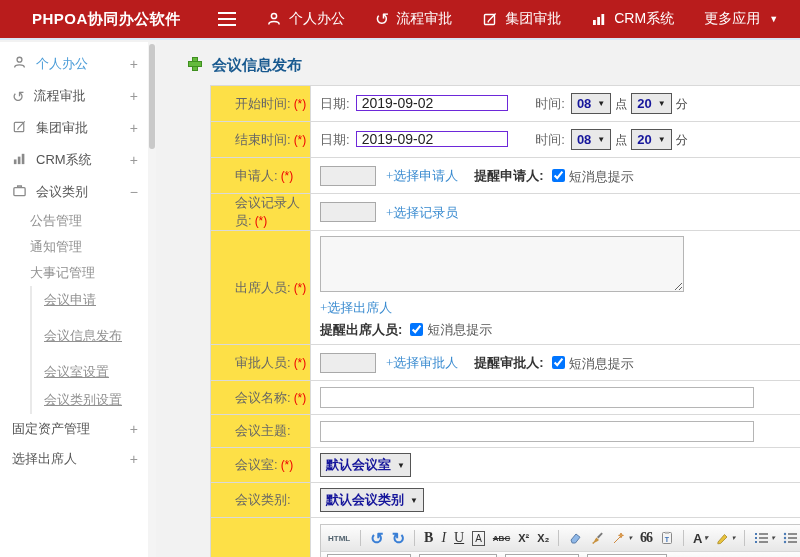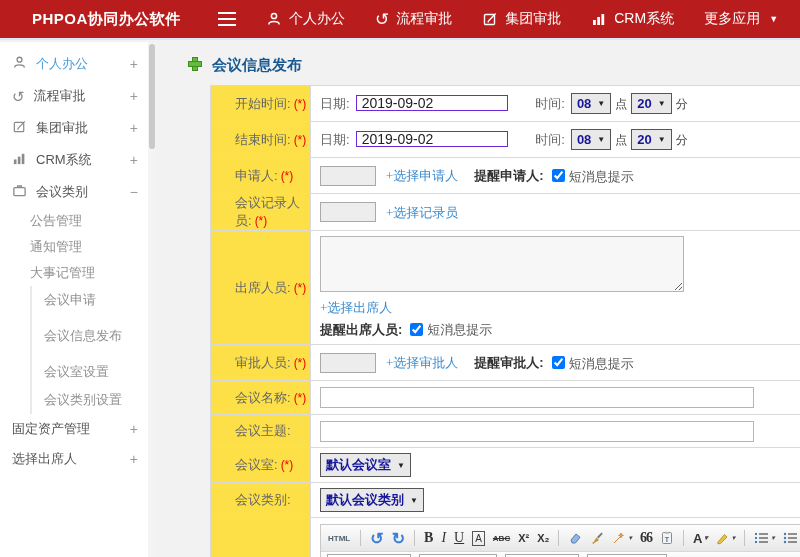--- a/index.html
+++ b/index.html
@@ -25,21 +25,21 @@
   .side-scroll .thumb { position:absolute; top:2px; left:1px; width:6px; height:105px; background:#c9c9c9; border-radius:3px; }
   .side-inner { width:148px; padding-top:6px; }
   .s-item { height:32px; display:flex; align-items:center; gap:9px; padding:0 10px 0 12px; font-size:13px; color:#555; cursor:pointer; }
   .s-item.active { background:#ededed; }
   .s-item svg { flex:none; }
   .s-item .exp { margin-left:auto; color:#999; font-size:14px; }
   .s-item.blue-label > .lbl-t { color:#4a9cd8; }
   .lvl2 .s-sub { height:26px; display:flex; align-items:center; padding-left:30px; font-size:13px; color:#909090; cursor:pointer; }
   .lvl3 { margin-left:30px; border-left:2px solid #e9e9e9; }
   .lvl3 .s-sub { min-height:28px; height:auto; display:flex; align-items:center; padding-left:12px; font-size:13px; color:#909090; line-height:1.35; cursor:pointer; }
-  .lvl3 .s-sub .wrapt { display:inline-block; width:84px; }
+  .lvl3 .s-sub .wrapt { display:inline-block; width:84px;text-decoration:underline; }
   .s-sub.two-line { height:44px; }
 
   
   main { position:absolute; top:42px; left:156px; right:0; bottom:0; background:#f2f2f2; overflow:hidden; }
   .page-title { margin:14px 0 10px 32px; display:flex; align-items:center; gap:10px; }
   .page-title h1 { font-size:15px; font-weight:bold; color:#18598f; }
   .plus-ic { display:block; }
 
   table.form { margin-left:54px; border-collapse:collapse; background:#fff; width:860px; table-layout:fixed; }
   table.form td { border:1px solid #d9d9d9; font-size:13px; color:#666; vertical-align:middle; }

